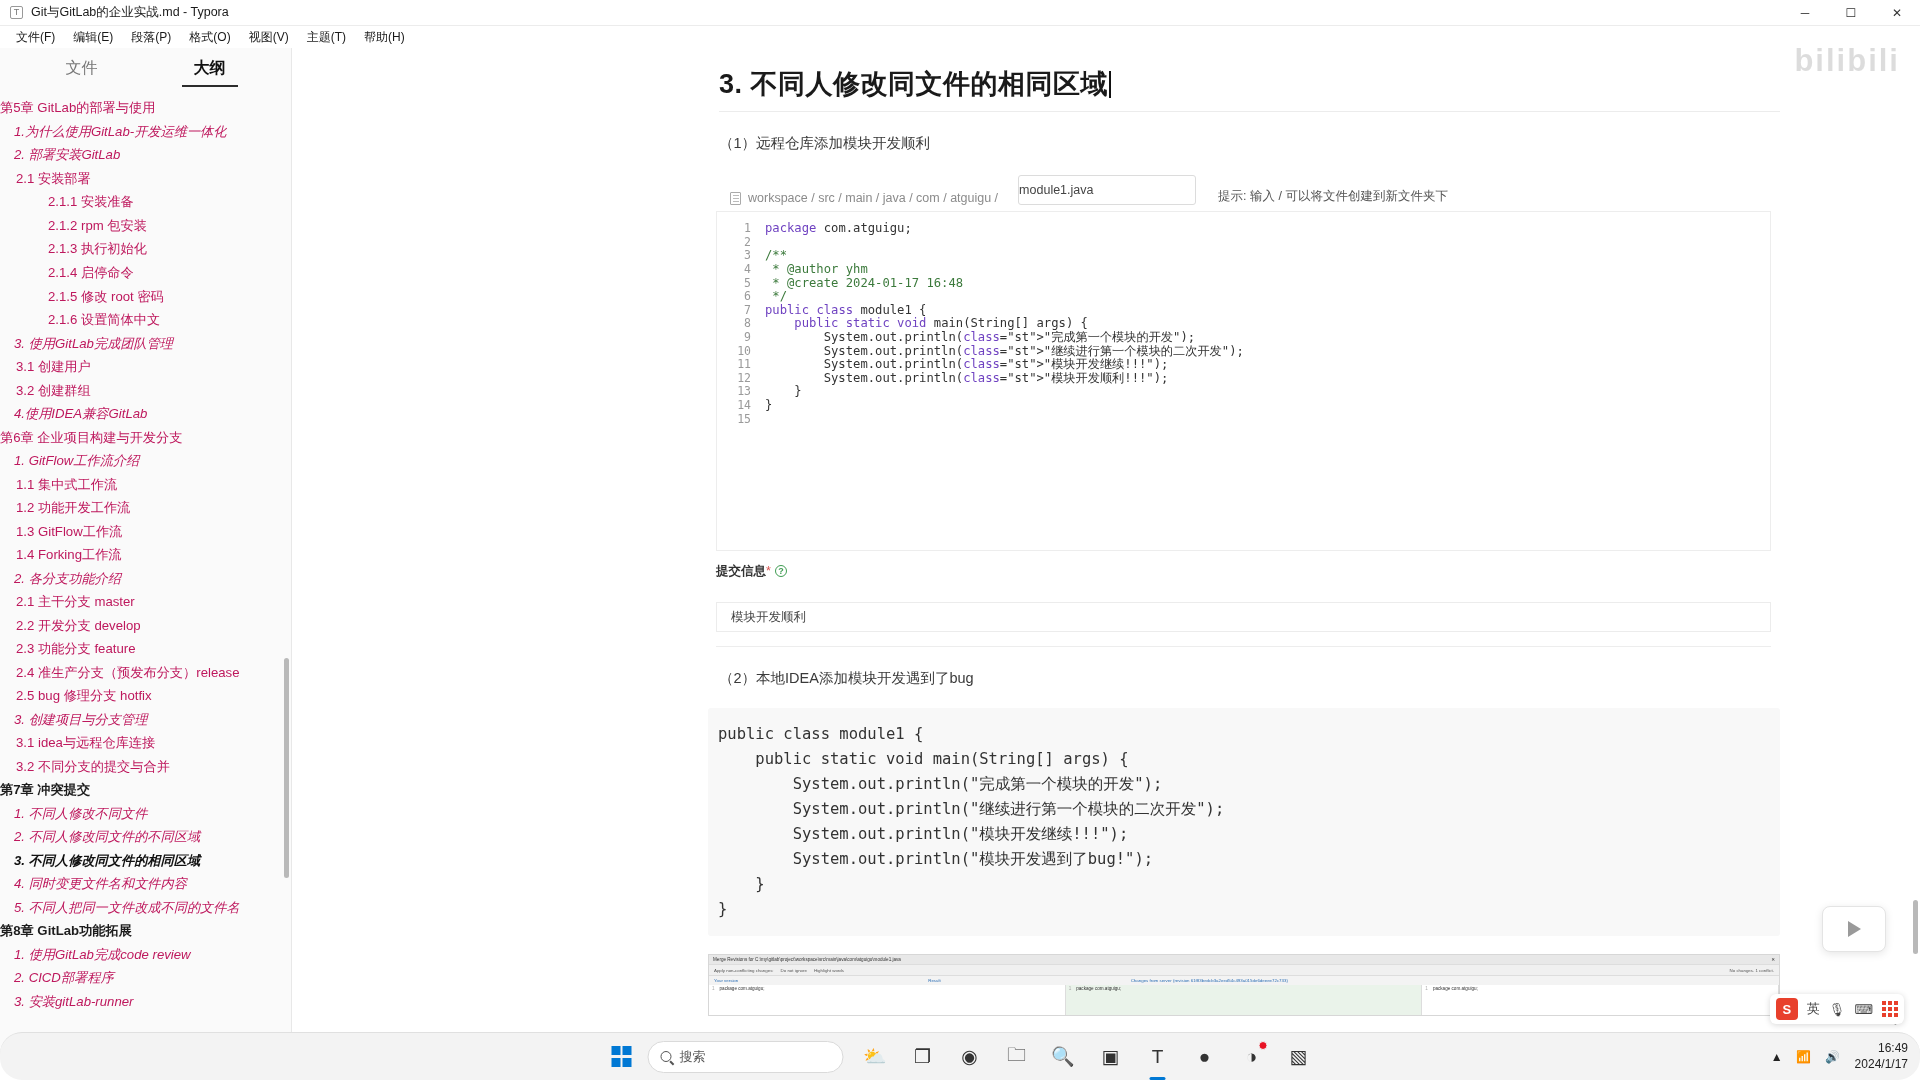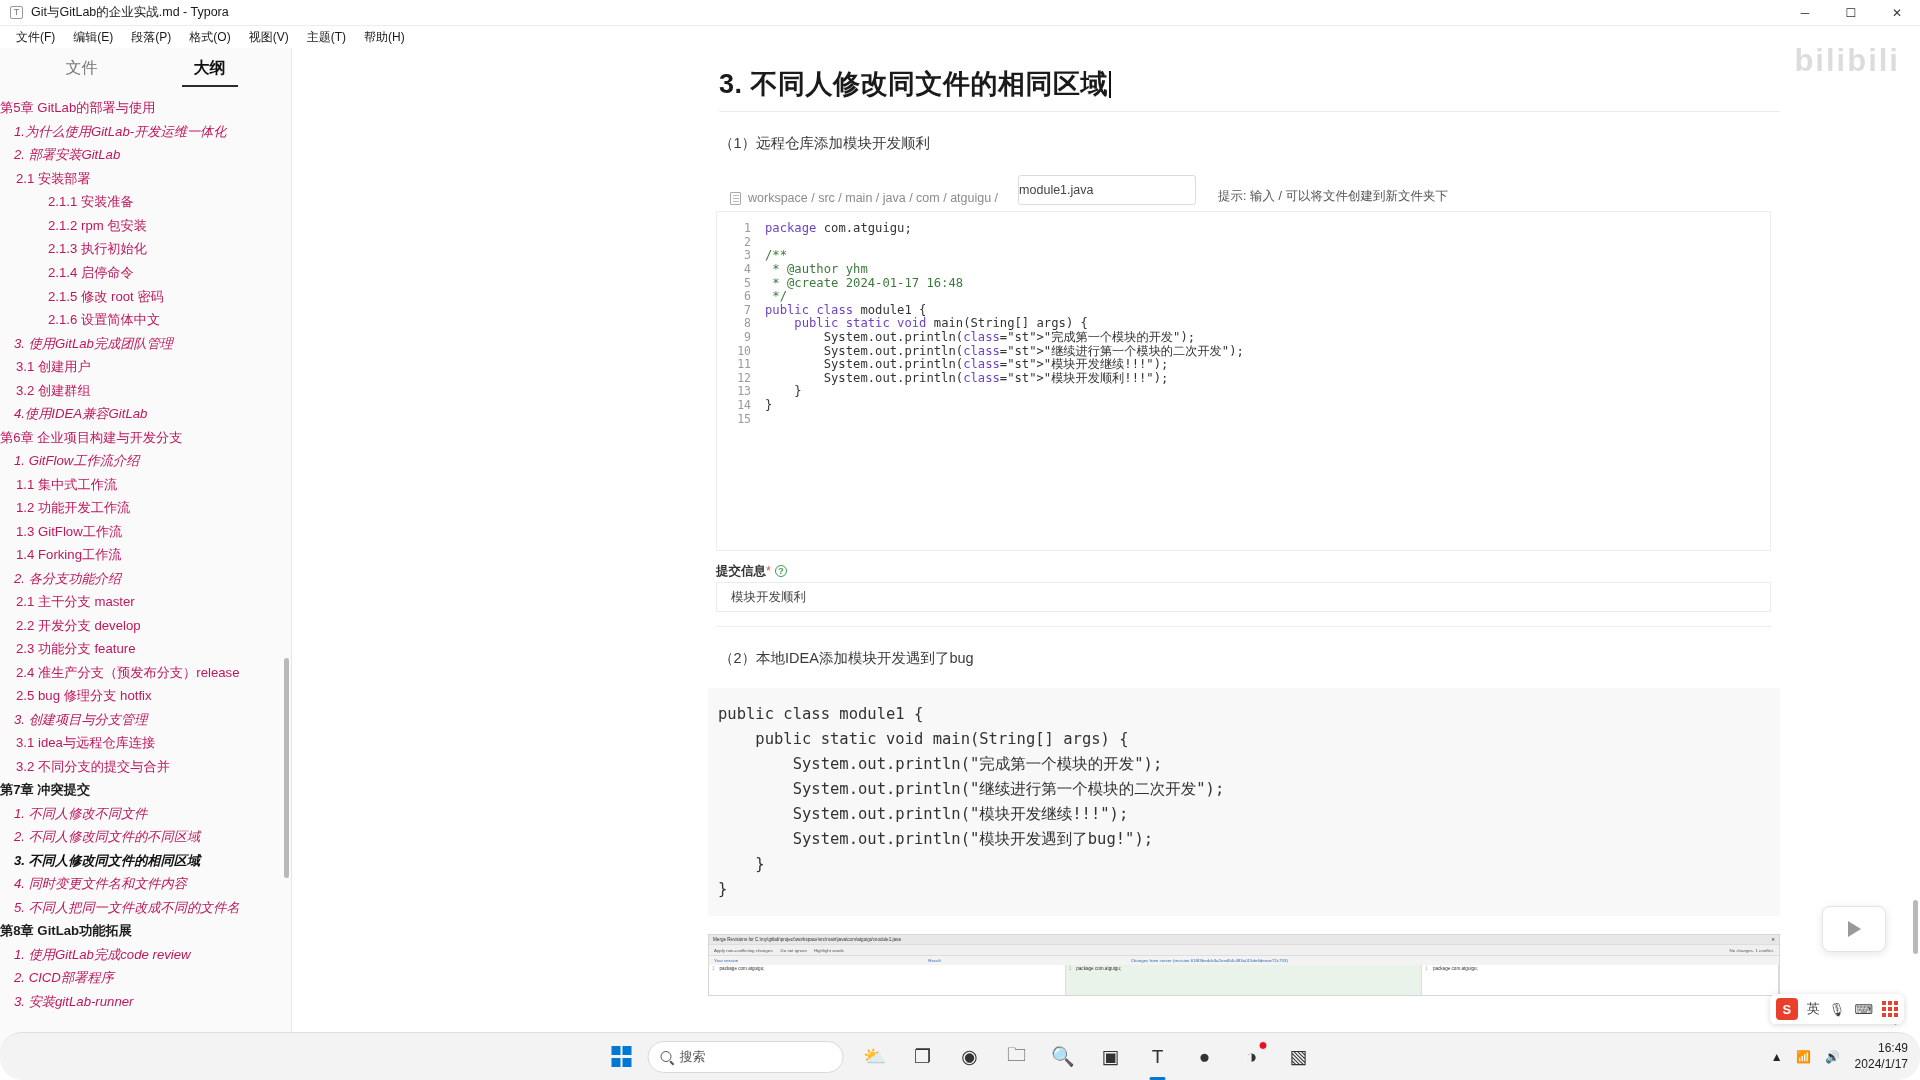--- a/index.html
+++ b/index.html
@@ -147,21 +147,21 @@
   .gl-commit-label {
     margin-left: 8px; margin-top: 12px; font-size: 12.5px; font-weight: bold; color: #333;
   }
   .gl-req { color: #d9534f; font-weight: normal; }
   .gl-help {
     display: inline-block; width: 12px; height: 12px; border: 1px solid #3f9c52;
     border-radius: 50%; color: #3f9c52; font-size: 9px; line-height: 10px;
     text-align: center; margin-left: 4px; vertical-align: 1px;
   }
   .gl-commit-input {
-    margin-left: 8px; margin-top: 2px; width: 1055px; height: 30px;
+    margin-left: 8px; margin-top: 22px; width: 1055px; height: 30px;
     border: 1px solid #ececec; background: #fff; font-size: 12.5px; color: #444;
     display: flex; align-items: center; padding-left: 14px;
   }
   .gl-divider {
     margin-left: 8px; margin-top: 14px; width: 1055px; height: 1px; background: #ededed;
   }
 
   
   .codefence {
     margin: 18px 0 0 416px; width: 1072px; background: #f8f8f8;

